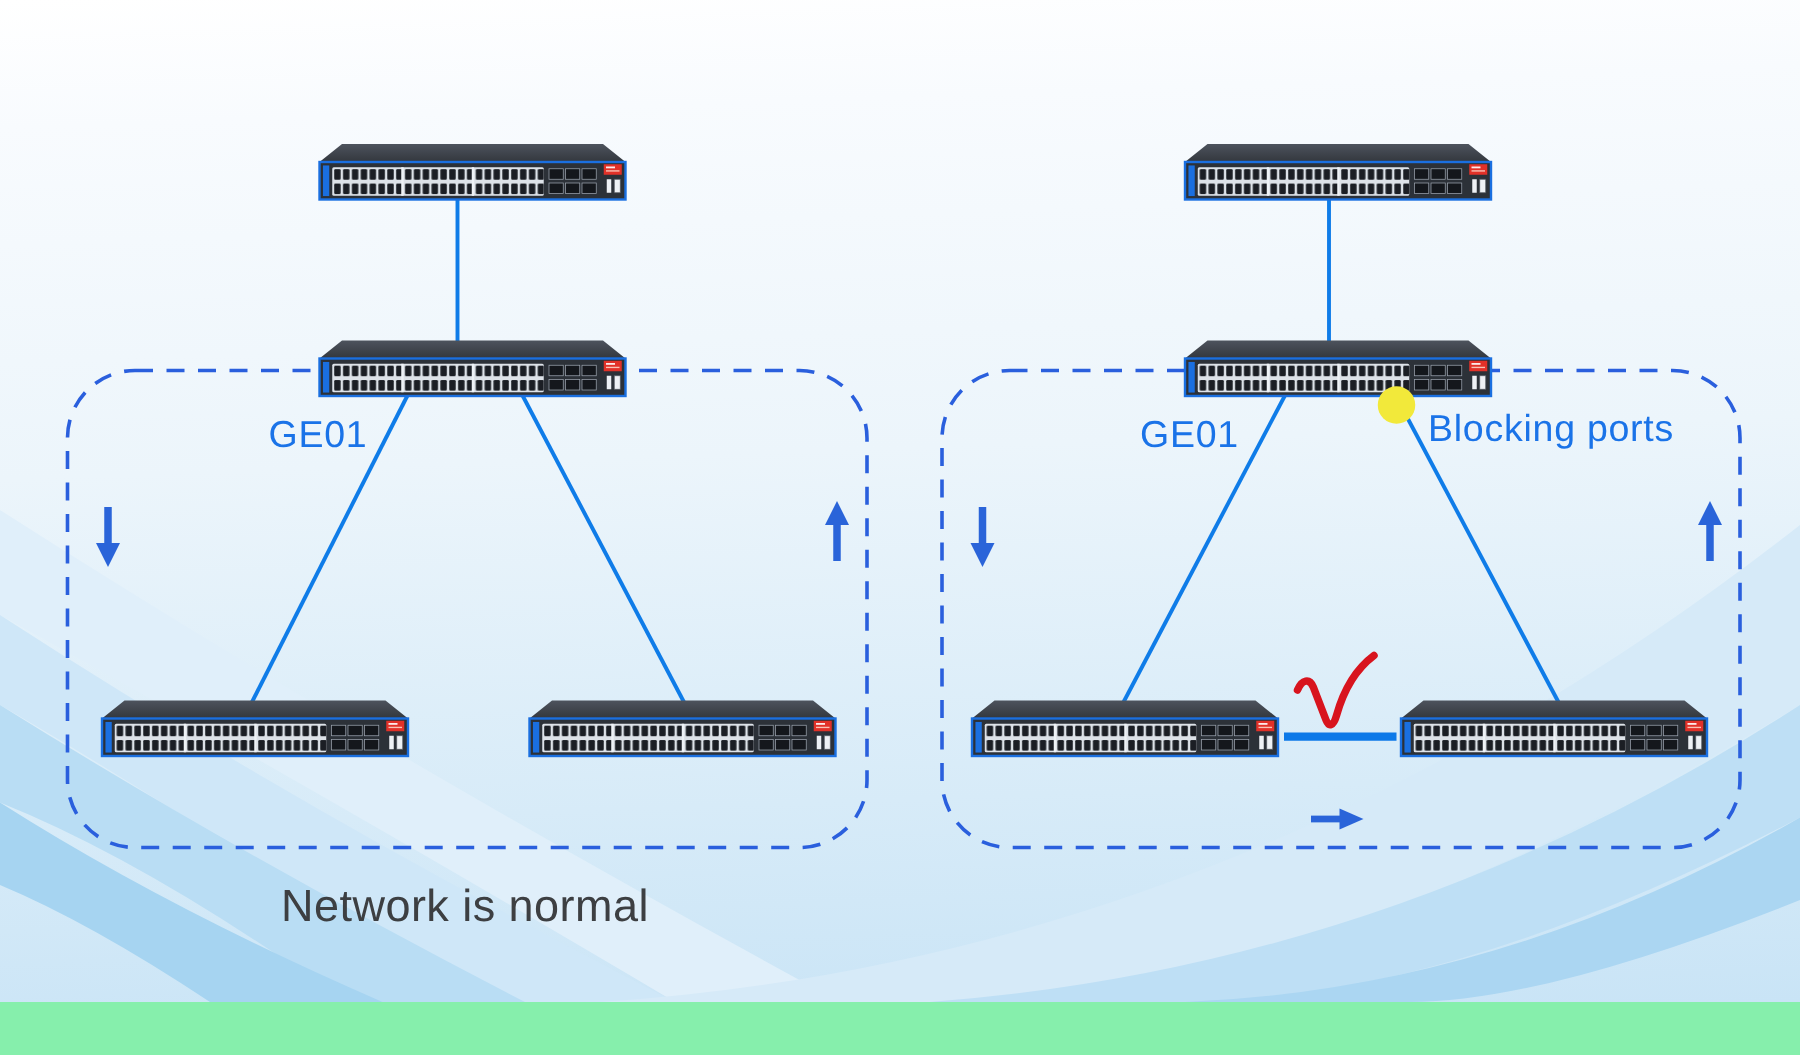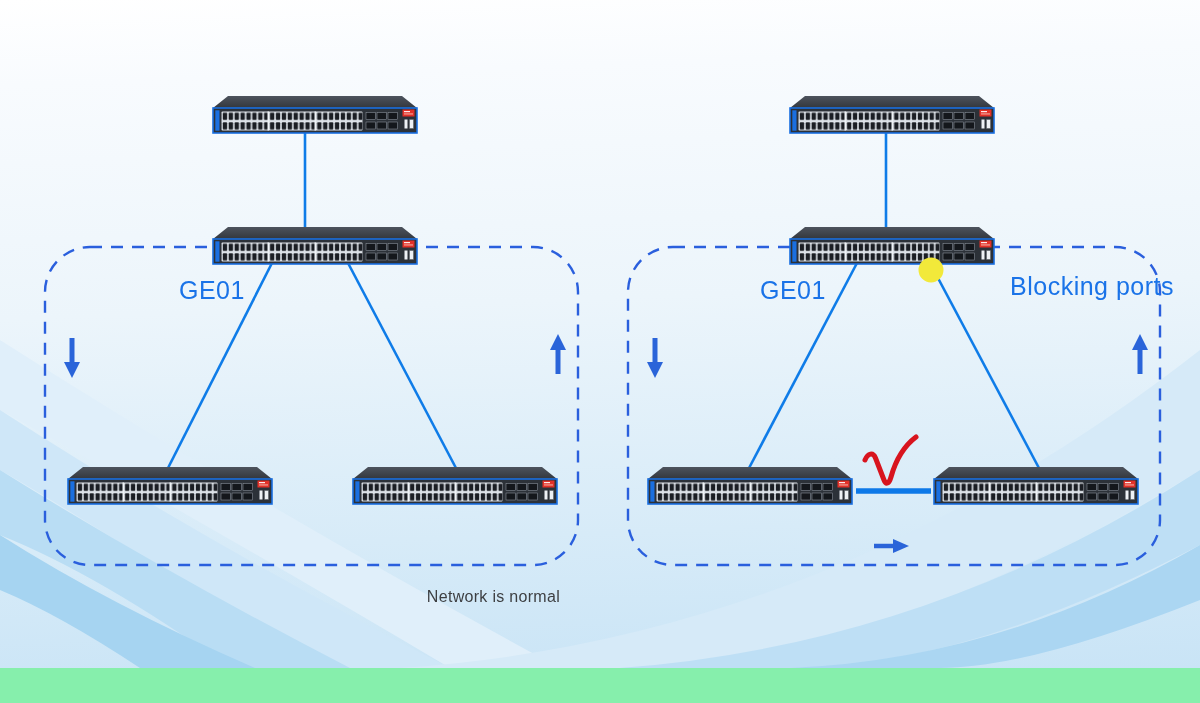--- a/index.html
+++ b/index.html
@@ -17,22 +17,22 @@
   }
   .banner svg { position:absolute; left:0; top:0; }
   .overlay { position:absolute; left:0; top:0; z-index:2; }
   .overlay2 { position:absolute; left:0; top:0; z-index:4; }
   .switch { position:absolute; z-index:3; }
   .label {
     position:absolute; z-index:5; color:#1a73e8; font-size:25px;
     letter-spacing:0.5px; white-space:nowrap;
   }
   .caption {
-    position:absolute; z-index:5; width:500px; text-align:right;
-    color:#3d3f42; font-size:16px; letter-spacing:0.3px; white-space:nowrap;
+    position:absolute; z-index:5; width:500px; text-align:center;
+    color:#3d3f42; font-size:30px; letter-spacing:0.3px; white-space:nowrap;
   }
 </style>
 </head>
 <body>
 
 <div class="stage">
 
   <div class="banner">
     <svg width="1200" height="668" viewBox="0 0 1200 668">
       <path d="M0,340 Q250,500 560,668 L450,668 Q200,520 0,410 Z" fill="#e0effa"></path>
@@ -143,17 +143,17 @@
         <path d="M874,546 H895" fill="none" stroke-width="4.5"></path>
           <polygon points="893,539 893,553 909,546" stroke="none"></polygon>
       </g>
     </g>
     <circle cx="931" cy="270" r="12.5" fill="#f2e93a"></circle>
     <path d="M865,460 C868,453 873,452 875.5,458 L884,480 C886,485 889,484 891,477 C896,459 904,446 916,437" fill="none" stroke="#d8141e" stroke-width="5" stroke-linecap="round"></path>
   </svg>
 
   <div class="label" style="left:179px;top:276px">GE01</div>
   <div class="label" style="left:760px;top:276px">GE01</div>
-  <div class="label" style="left:1010px;top:272px">Blocking ports</div>
+  <div class="label" style="left:952px;top:272px">Blocking ports</div>
 
   <div class="caption" style="left:60px;top:588px">Network is normal</div>
 
 </div>
 
 </body></html>

